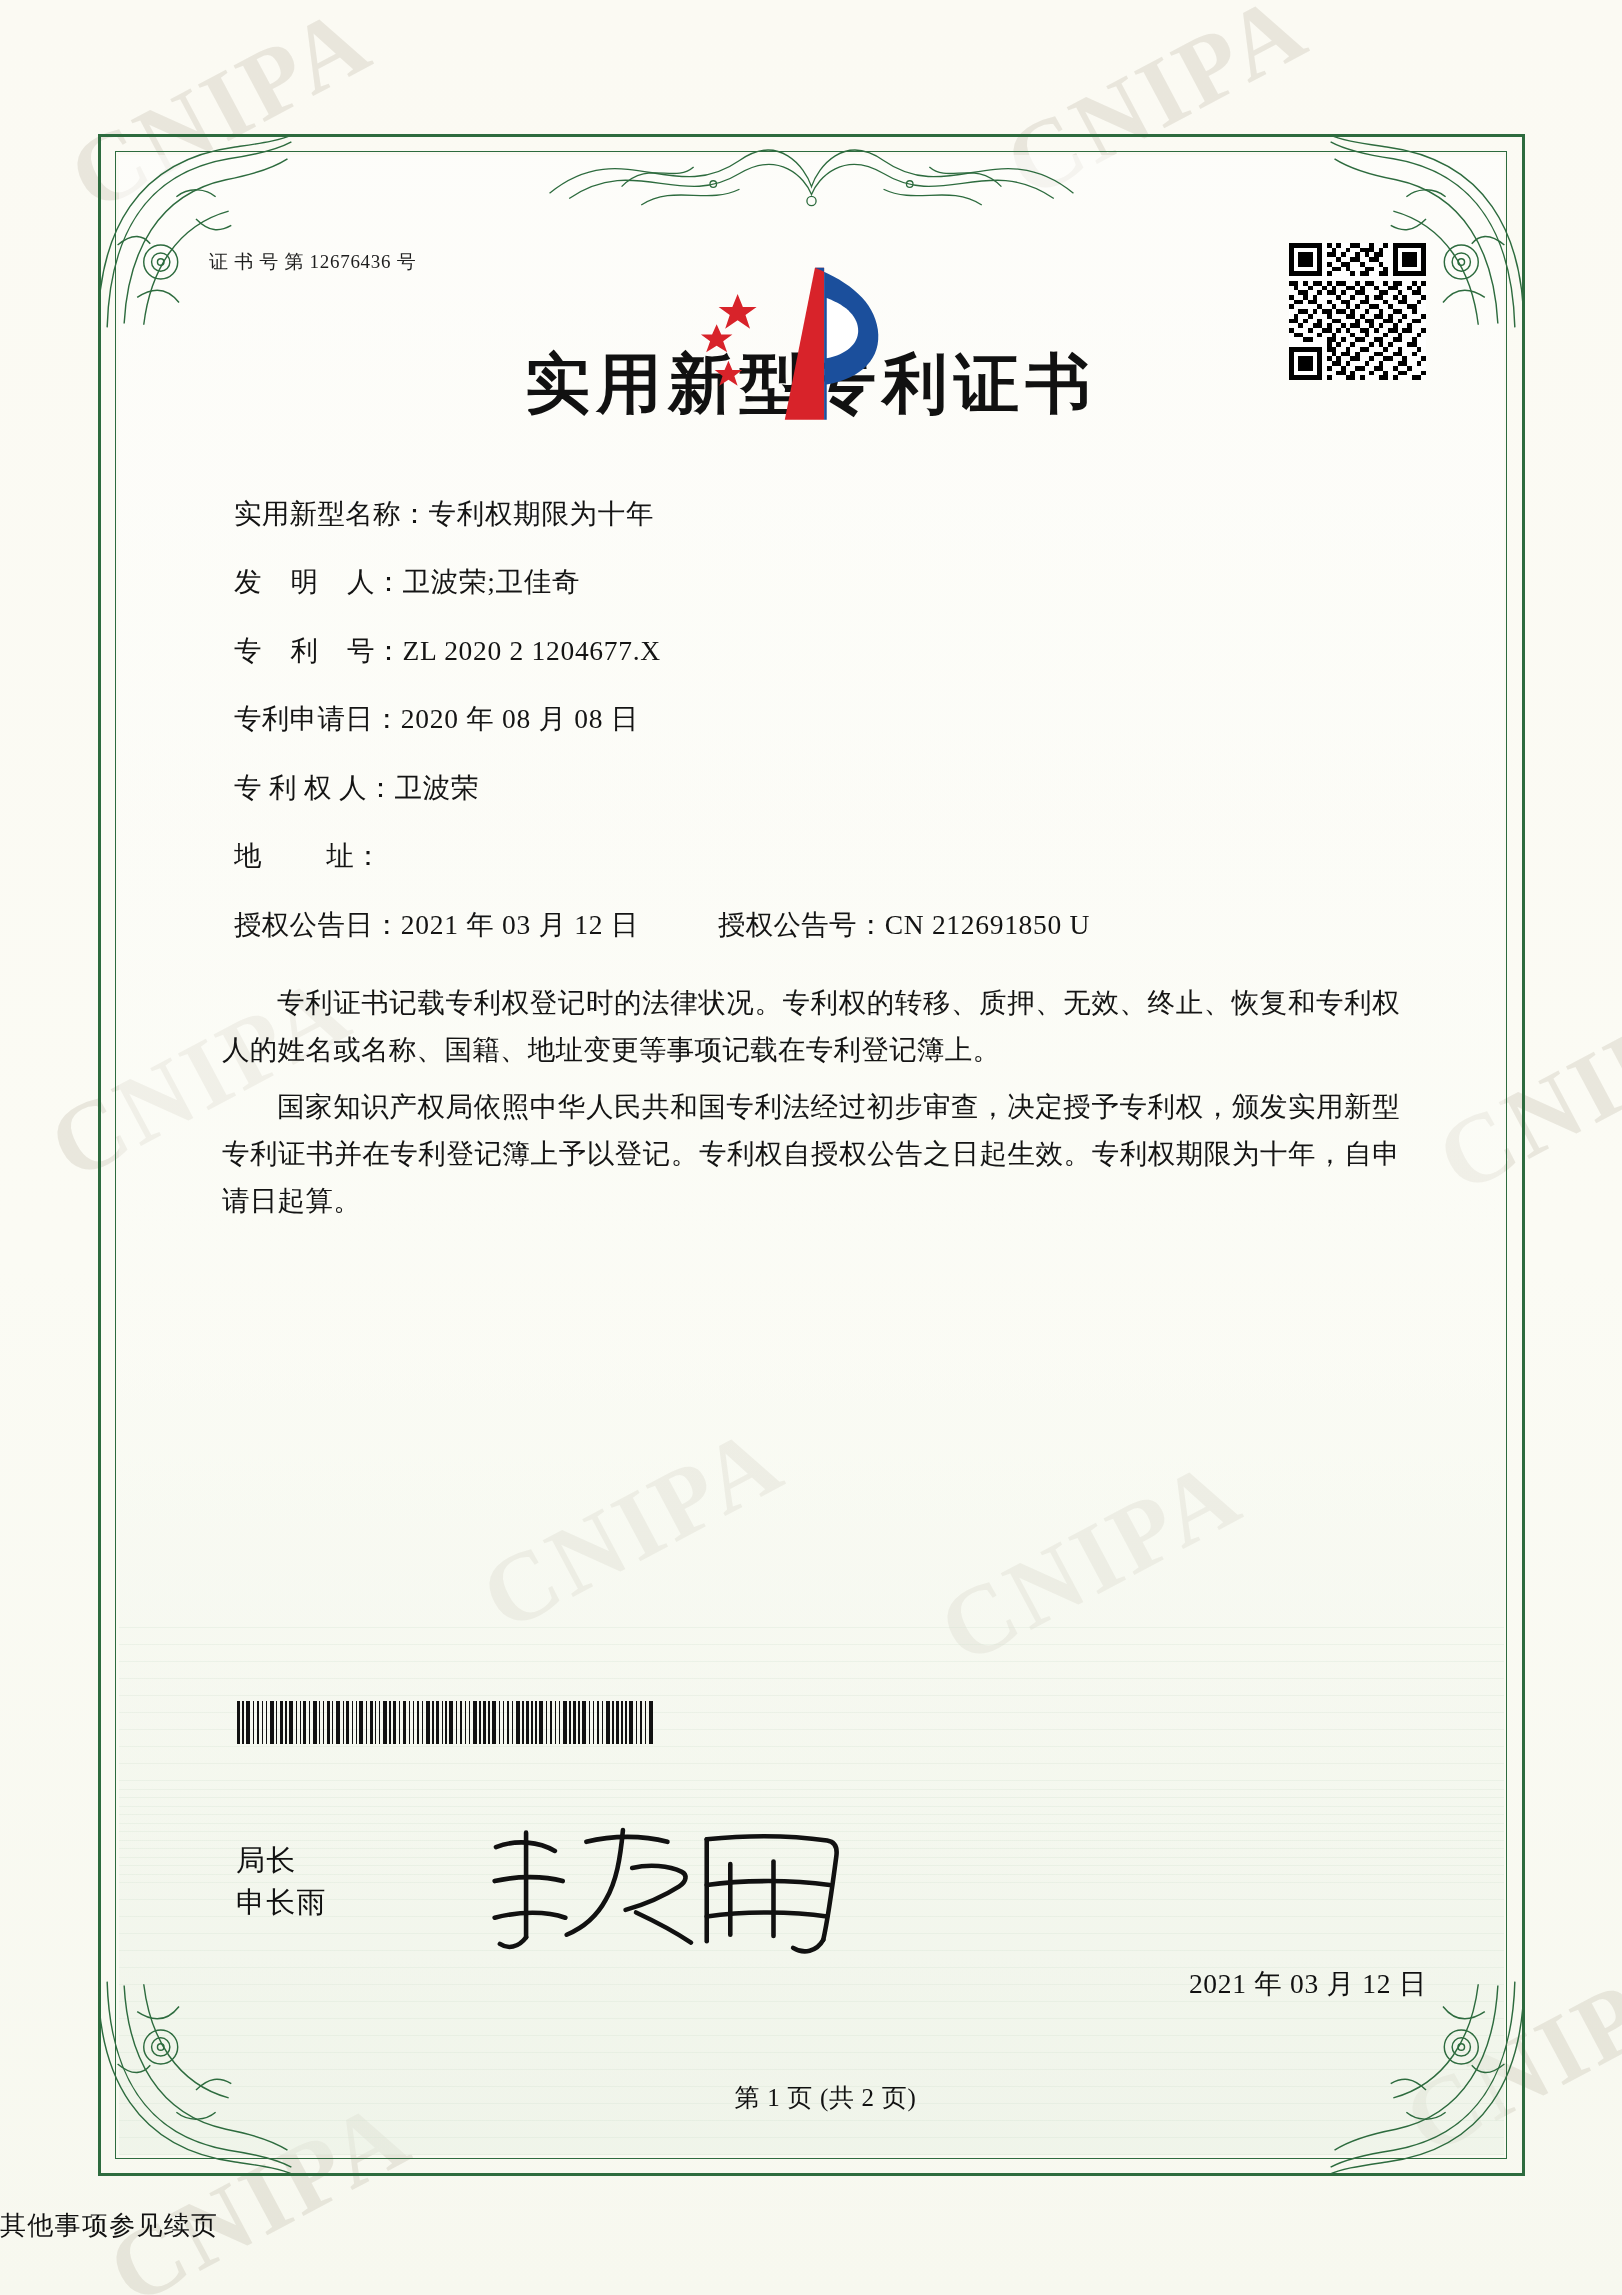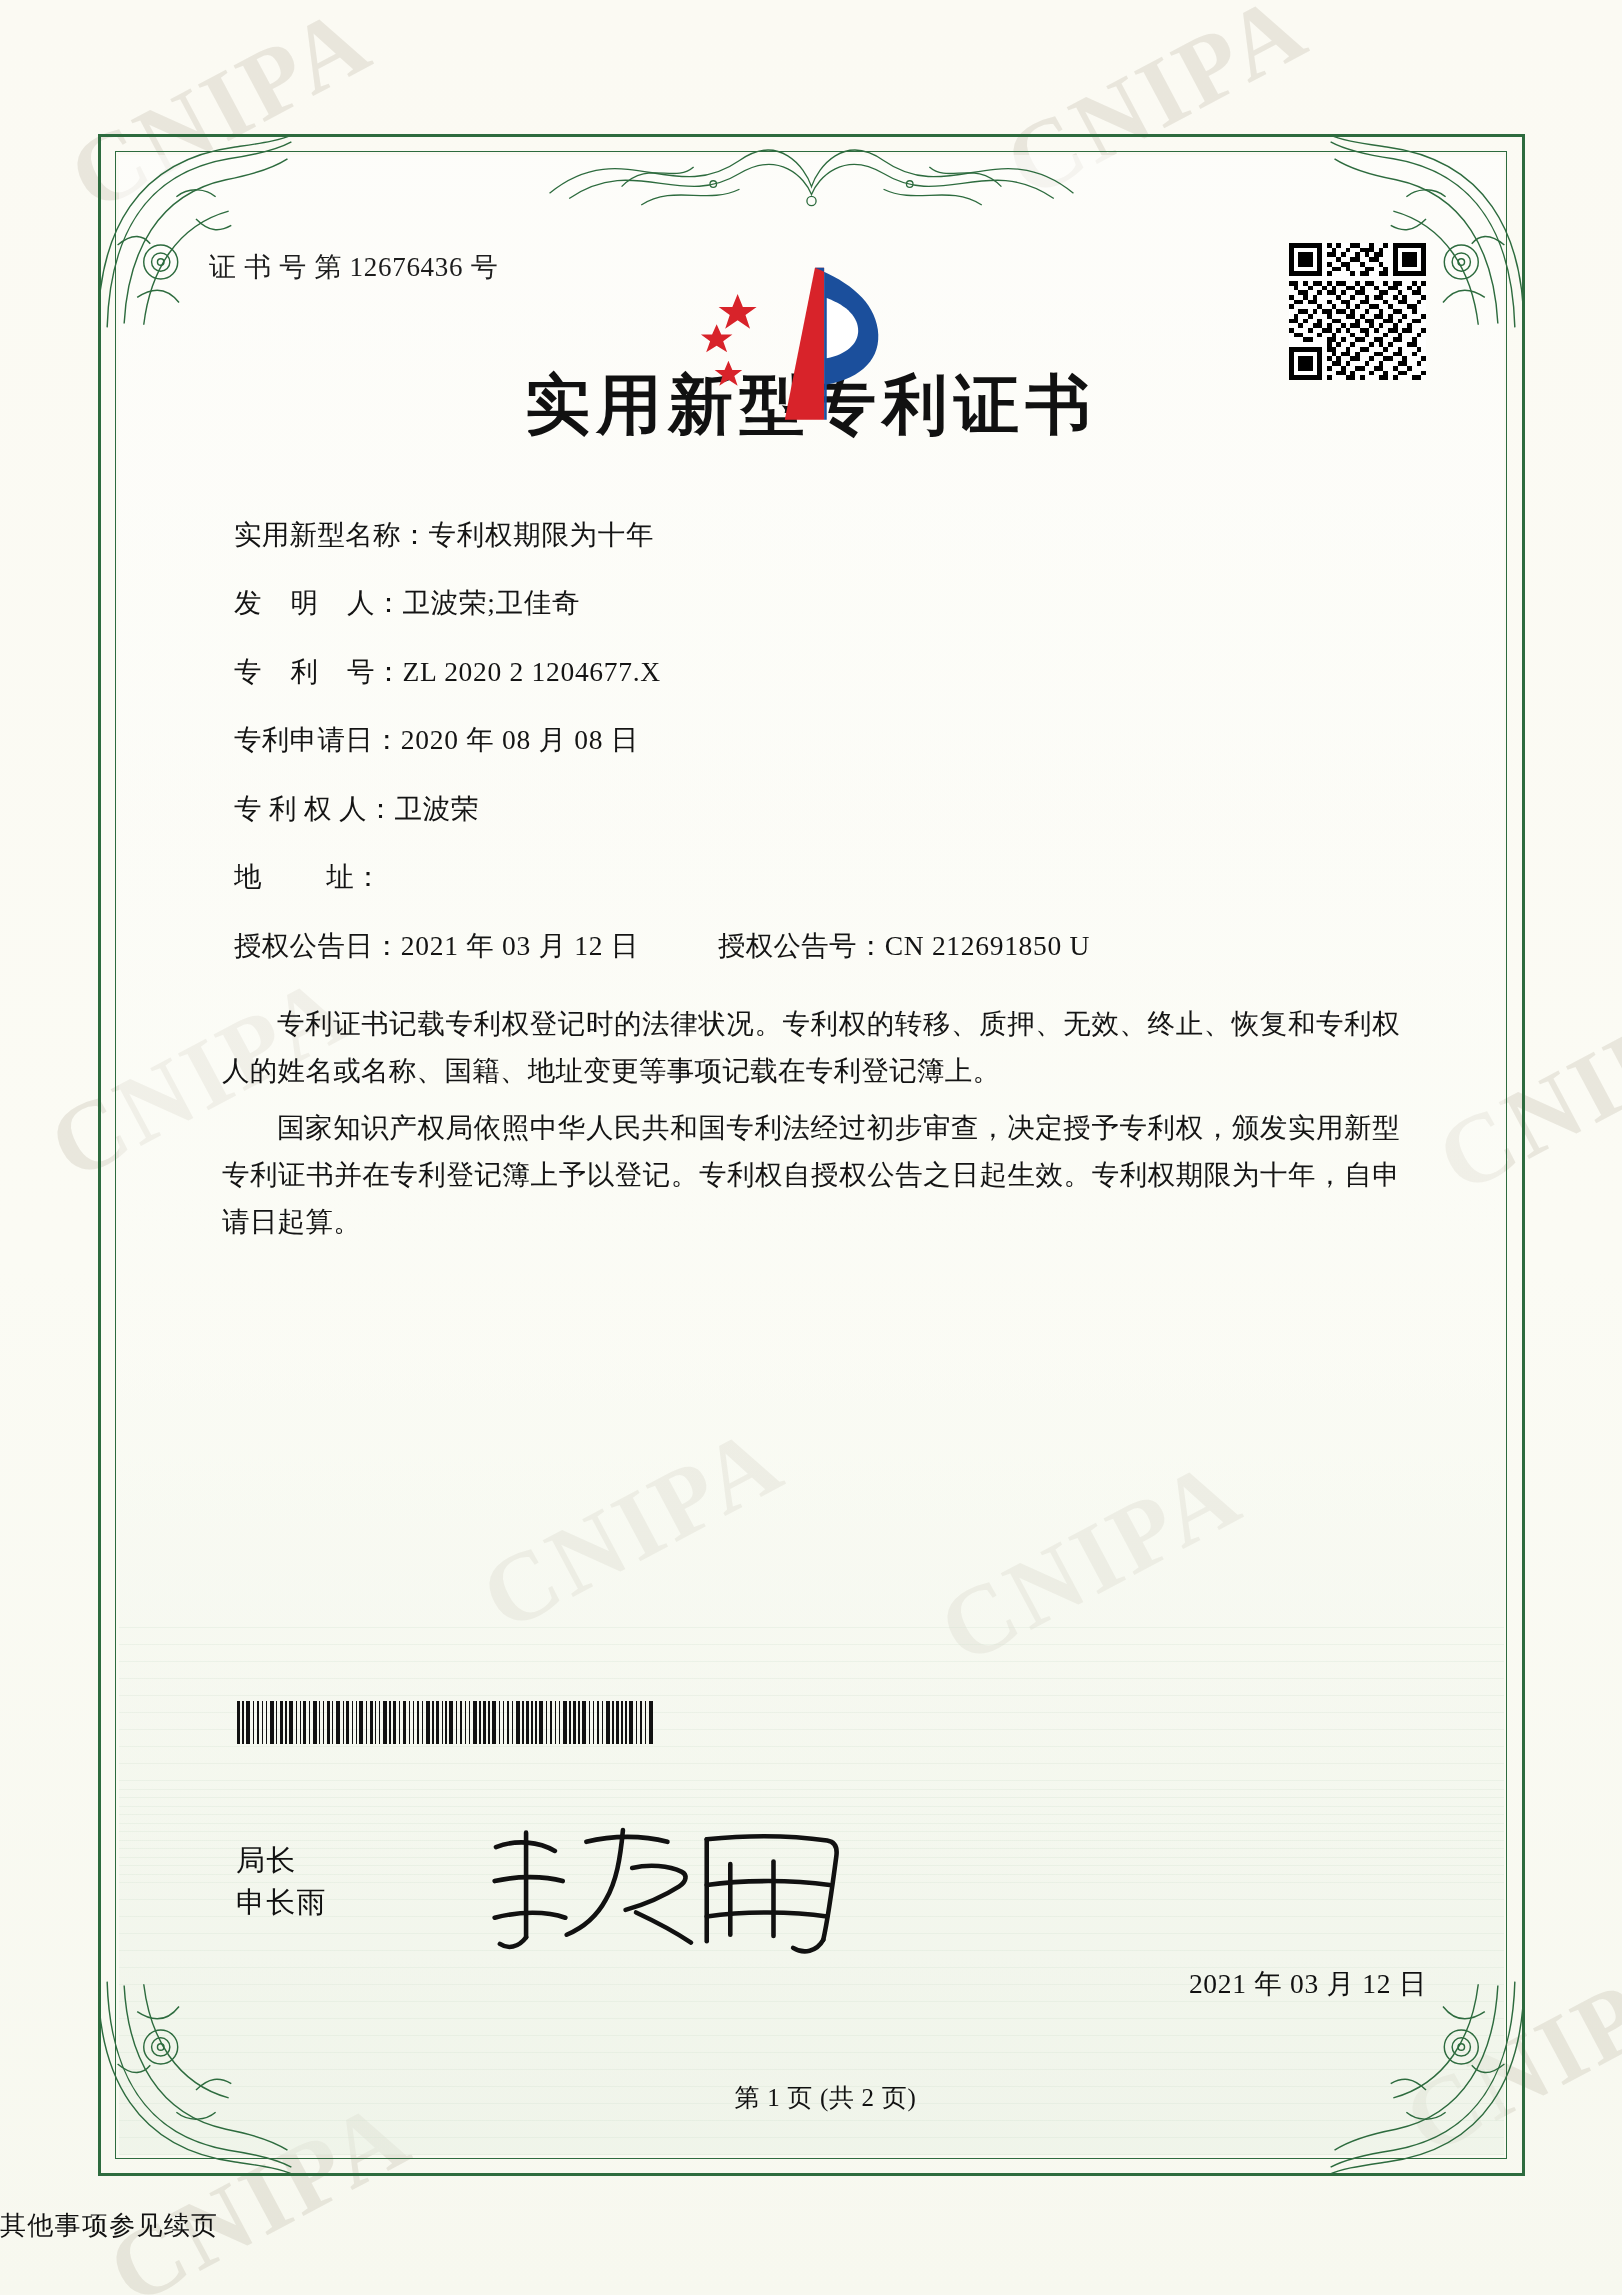--- a/index.html
+++ b/index.html
@@ -90,21 +90,21 @@
 
   
   .content {
     position: absolute;
     left: 196px;
     top: 249px;
     width: 1230px;
   }
 
   .cert-no {
-    font-size: 27px;
+    font-size: 19px;
     color: #1d1d1d;
     letter-spacing: 0.7px;
     margin: 0 0 0 13px;
     font-family: "Liberation Serif", serif;
   }
 
   .qr {
     position: absolute;
     right: 0;
     top: -6.5px;
@@ -121,21 +121,21 @@
     width: 249px;
     height: 190px;
   }
 
   .title {
     text-align: center;
     font-size: 65px;
     font-weight: bold;
     letter-spacing: 6.5px;
     color: #111;
-    margin-top: 105px;
+    margin-top: 84px;
     font-family: "DejaVu Serif", "Liberation Serif", serif;
   }
 
   .fields {
     margin-top: 72px;
   }
   .field-row {
     display: flex;
     align-items: baseline;
     font-size: 27.5px;

